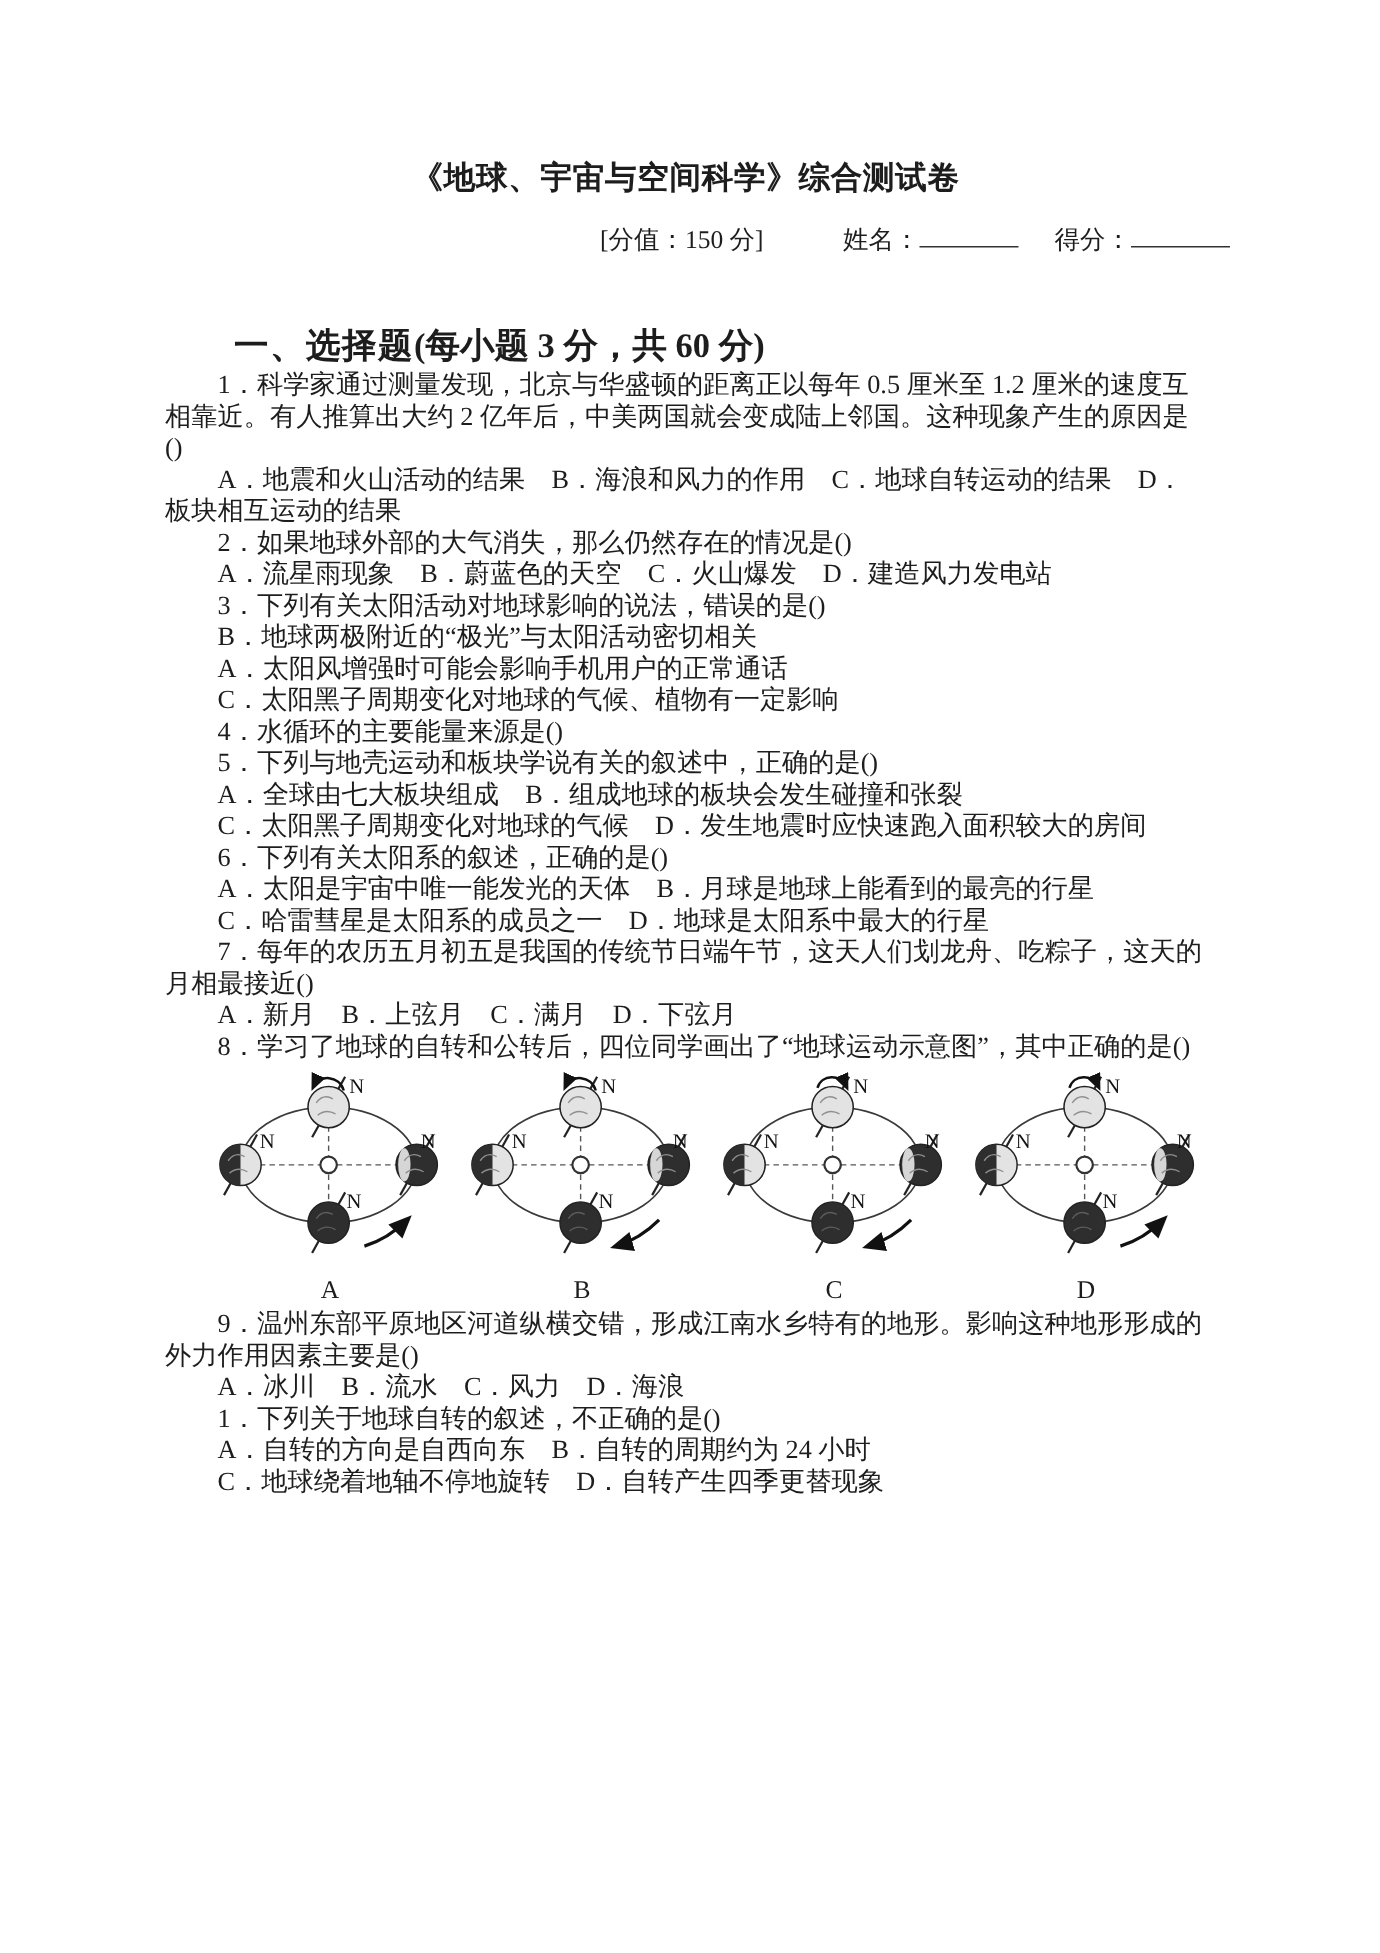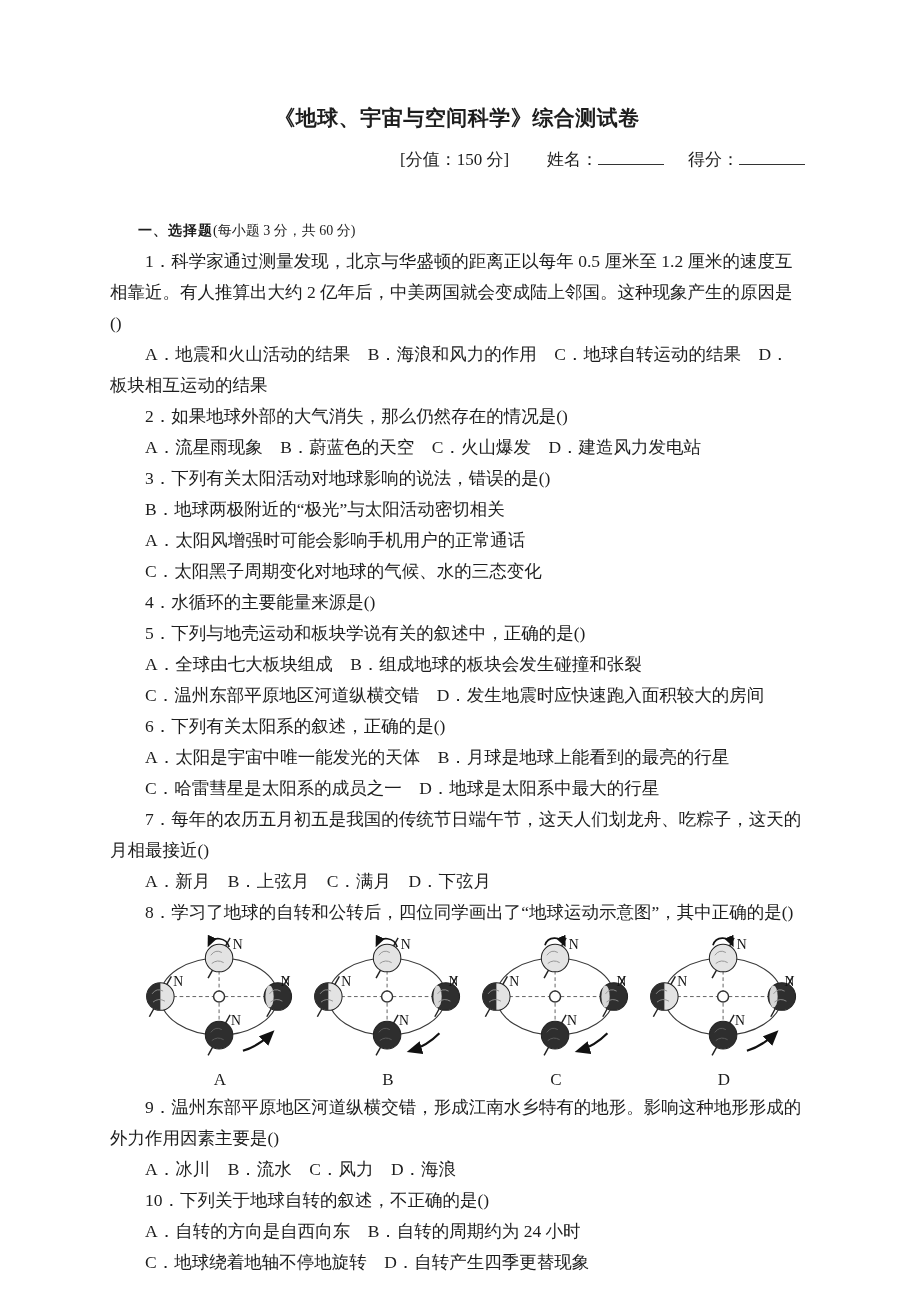--- a/index.html
+++ b/index.html
@@ -19,38 +19,39 @@
     font-weight:bold;
     text-align:center;
     letter-spacing:0.5px;
   }
   .meta {
     margin-top:16px;
     padding-left:290px;
     font-size:17px;
     white-space:nowrap;
   }
-  .meta .field { margin-left:38px; }
+  .meta .field { margin-left:53px; }
   .meta .field.second { margin-left:24px; }
   .blank {
     display:inline-block;
     width:66px; height:4px;
     border-bottom:1.4px solid #333;
   }
   .section-heading {
     margin:44px 0 0 0;
-    font-size:14px;
+    font-size:23px;
     line-height:31px;
     text-indent:2em;
+    font-weight:bold;
   }
   .section-heading b { letter-spacing:1px; }
   .para {
     margin:0;
     font-size:17.5px;
-    line-height:31px;
+    line-height:21px;
     text-indent:2em;
     word-break:break-all;
   }
   .diagram-row {
     display:flex;
     justify-content:space-between;
     width:660px;
     margin:6px 0 2px 32px;
   }
   .fig { display:flex; flex-direction:column; align-items:center; }
@@ -69,25 +70,25 @@
   <p class="section-heading"><b>一、选择题</b><span>(每小题 3 分，共 60 分)</span></p>
 
   <div id="questions">
       <p class="para">1．科学家通过测量发现，北京与华盛顿的距离正以每年 0.5 厘米至 1.2 厘米的速度互相靠近。有人推算出大约 2 亿年后，中美两国就会变成陆上邻国。这种现象产生的原因是()</p>
       <p class="para">A．地震和火山活动的结果　B．海浪和风力的作用　C．地球自转运动的结果　D．板块相互运动的结果</p>
       <p class="para">2．如果地球外部的大气消失，那么仍然存在的情况是()</p>
       <p class="para">A．流星雨现象　B．蔚蓝色的天空　C．火山爆发　D．建造风力发电站</p>
       <p class="para">3．下列有关太阳活动对地球影响的说法，错误的是()</p>
       <p class="para">B．地球两极附近的“极光”与太阳活动密切相关</p>
       <p class="para">A．太阳风增强时可能会影响手机用户的正常通话</p>
-      <p class="para">C．太阳黑子周期变化对地球的气候、水的三态变化</p>
+      <p class="para">C．太阳黑子周期变化对地球的气候、植物有一定影响</p>
       <p class="para">4．水循环的主要能量来源是()</p>
       <p class="para">5．下列与地壳运动和板块学说有关的叙述中，正确的是()</p>
       <p class="para">A．全球由七大板块组成　B．组成地球的板块会发生碰撞和张裂</p>
-      <p class="para">C．温州东部平原地区河道纵横交错　D．发生地震时应快速跑入面积较大的房间</p>
+      <p class="para">C．太阳黑子周期变化对地球的气候　D．发生地震时应快速跑入面积较大的房间</p>
       <p class="para">6．下列有关太阳系的叙述，正确的是()</p>
       <p class="para">A．太阳是宇宙中唯一能发光的天体　B．月球是地球上能看到的最亮的行星</p>
       <p class="para">C．哈雷彗星是太阳系的成员之一　D．地球是太阳系中最大的行星</p>
       <p class="para">7．每年的农历五月初五是我国的传统节日端午节，这天人们划龙舟、吃粽子，这天的月相最接近()</p>
       <p class="para">A．新月　B．上弦月　C．满月　D．下弦月</p>
       <p class="para">8．学习了地球的自转和公转后，四位同学画出了“地球运动示意图”，其中正确的是()</p>
       <div class="diagram-row">
         <div class="fig">
           <svg viewBox="0 0 170 150" width="156" height="138">
             <defs>
@@ -252,17 +253,17 @@
             <text x="151" y="56" font-size="15" fill="#111" font-family="&quot;Liberation Serif&quot;,&quot;DejaVu Serif&quot;,serif">N</text>
             <text x="97" y="99" font-size="15" fill="#111" font-family="&quot;Liberation Serif&quot;,&quot;DejaVu Serif&quot;,serif">N</text>
             <path d="M 73 12 C 76 2 90 2 94 11" stroke="#111" stroke-width="1.8" fill="none" marker-end="url(#ah3)"></path>
             <path d="M 110 127 Q 127 122 141 108" stroke="#111" stroke-width="2.4" fill="none" marker-end="url(#ah3)"></path>
           </svg>
           <div class="fig-label">D</div>
         </div>
       </div>
       <p class="para">9．温州东部平原地区河道纵横交错，形成江南水乡特有的地形。影响这种地形形成的外力作用因素主要是()</p>
       <p class="para">A．冰川　B．流水　C．风力　D．海浪</p>
-      <p class="para">10．下列关于地球自转的叙述，不正确的是()</p>
+      <p class="para">1．下列关于地球自转的叙述，不正确的是()</p>
       <p class="para">A．自转的方向是自西向东　B．自转的周期约为 24 小时</p>
       <p class="para">C．地球绕着地轴不停地旋转　D．自转产生四季更替现象</p>
     </div>
 </div>
 
 </body></html>

